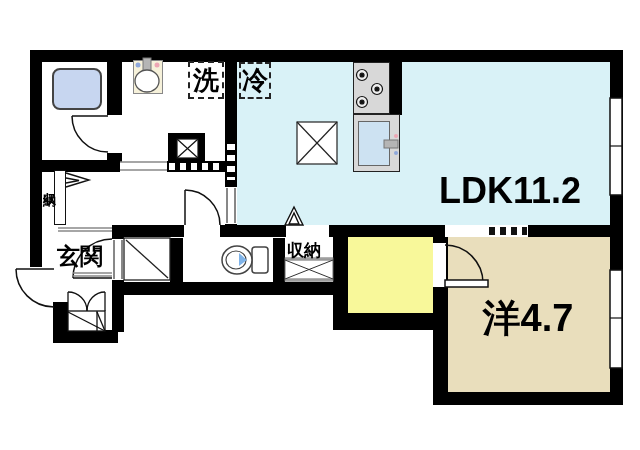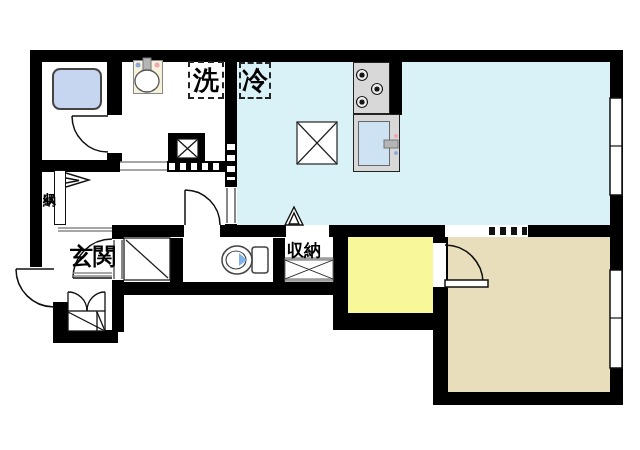--- a/index.html
+++ b/index.html
@@ -185,21 +185,23 @@
     <g stroke="#888" stroke-width="1.5">
       <line x1="120" y1="162" x2="167" y2="162"></line>
         <line x1="120" y1="170" x2="167" y2="170"></line>
       <line x1="58" y1="228" x2="112" y2="228"></line>
         <line x1="58" y1="231" x2="112" y2="231"></line>
       <line x1="73" y1="273" x2="112" y2="273"></line>
         <line x1="73" y1="276" x2="112" y2="276"></line>
     </g>
   </svg>
 
-  <div class="label" style="left:70px;top:241px;font-size:23px;">玄関</div>
+  <div class="label" style="left:415px;top:170px;width:190px;font-size:36px;text-align:center;">LDK11.2</div>
+  <div class="label" style="left:468px;top:293px;width:120px;font-size:38px;text-align:center;">洋4.7</div>
+  <div class="label" style="left:57px;top:241px;font-size:23px;">玄関</div>
   <div class="label" style="left:287px;top:239px;font-size:17px;">収納</div>
   <div class="label" style="left:40px;top:182px;font-size:13px;writing-mode:vertical-rl;letter-spacing:2px;">収納</div>
 
   <div class="dashedbox" style="left:188px;top:61px;width:32px;height:34px;">
     <span class="label" style="position:static;font-size:26px;">洗</span>
   </div>
   <div class="dashedbox" style="left:239px;top:62px;width:28px;height:33px;">
     <span class="label" style="position:static;font-size:26px;">冷</span>
   </div>
 

